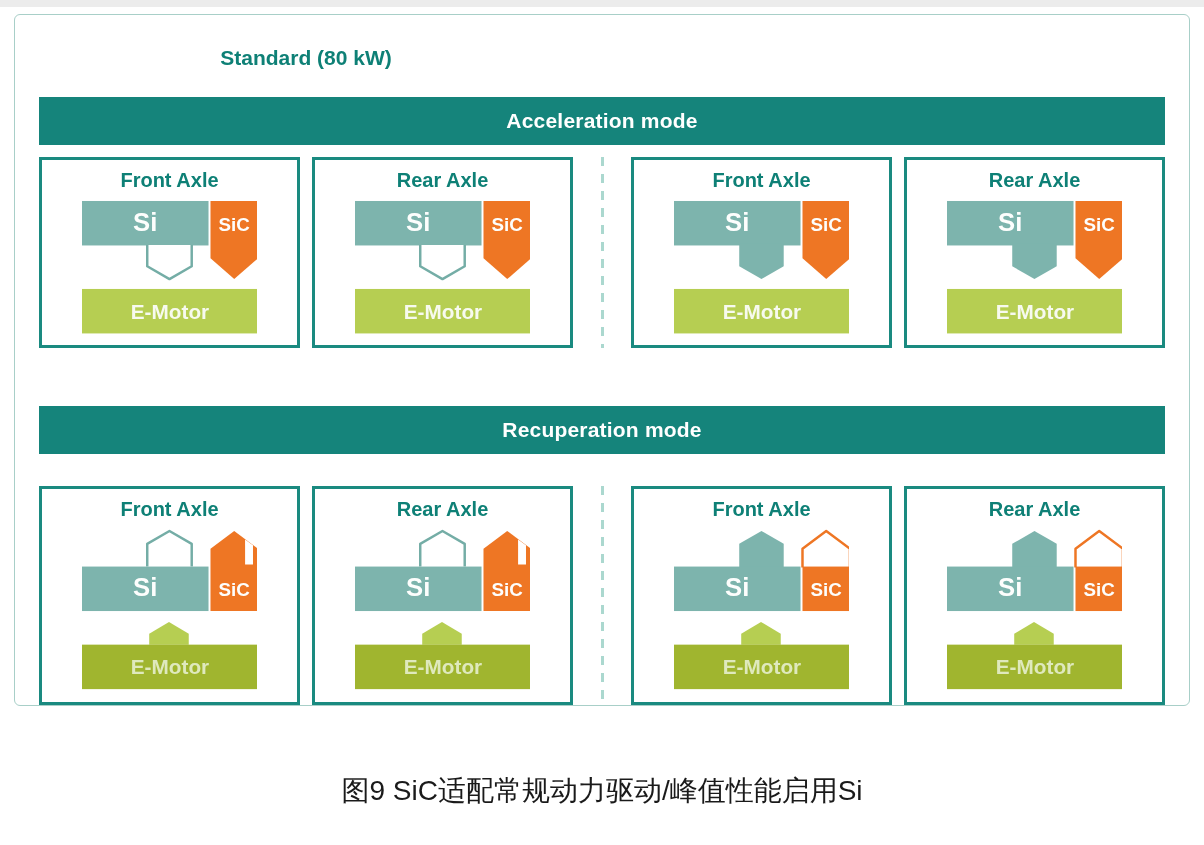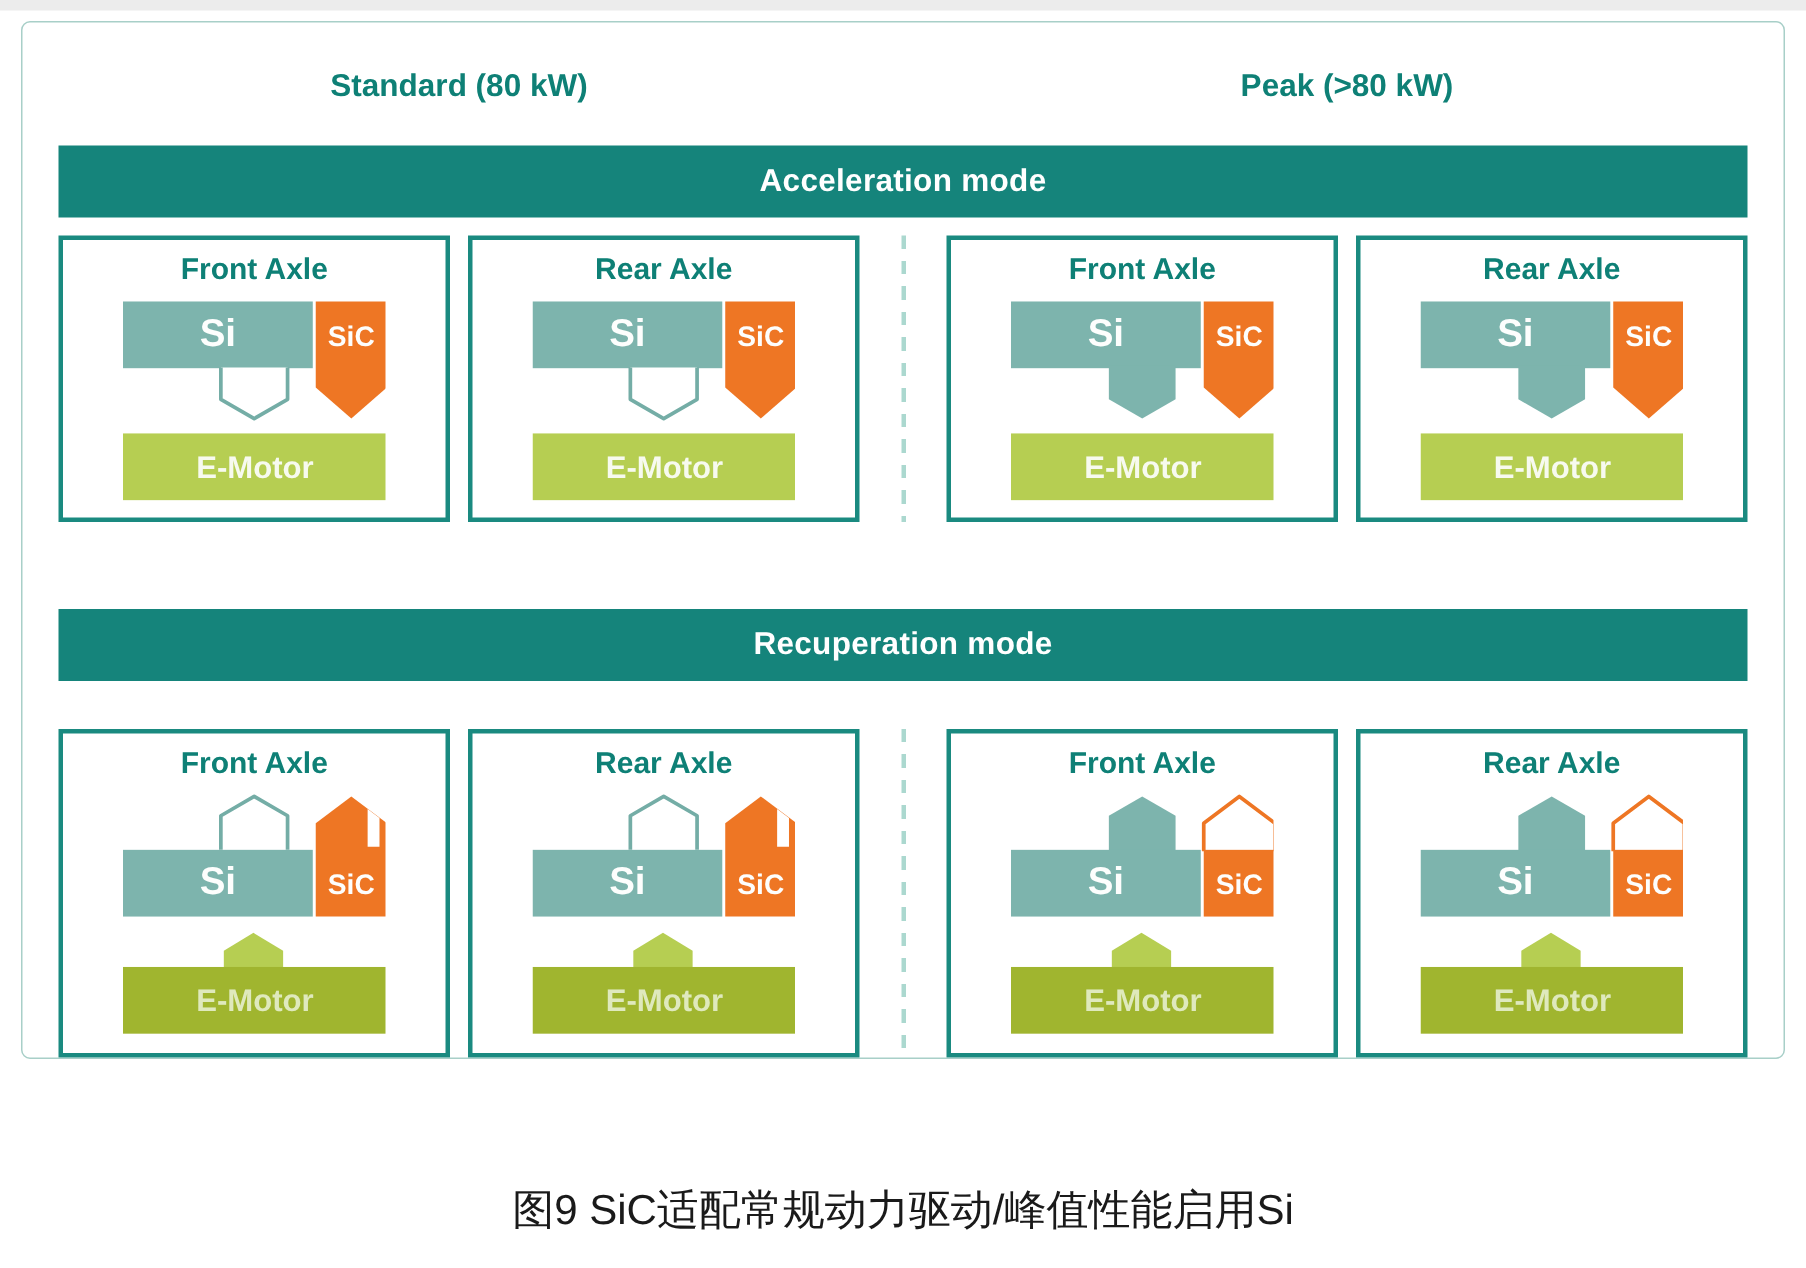--- a/index.html
+++ b/index.html
@@ -43,35 +43,34 @@
   .t-si{font-size:26px;fill:#fdfefd;}
   .t-sic{font-size:19px;fill:#fdfefd;}
   .t-em{font-size:21px;fill:#f7faef;}
   .t-em-dark{font-size:21px;fill:#dfe9bd;}
   .divider{display:flex;justify-content:center;}
   .divider .dash{
     width:3px;height:100%;
     background:repeating-linear-gradient(180deg,#abd8cf 0 9px,transparent 9px 17px);
   }
   .caption{
-    position:absolute;top:788px;left:0;width:100%;text-align:center;
+    position:absolute;top:772px;left:0;width:100%;text-align:center;
     font-size:28px;font-weight:500;color:#1a1a1a;
   }
 </style>
 </head>
 <body>
 
 <div class="edge-strip"></div>
 
 <div class="figure">
 
   <div class="cols">
     <div class="col-header">Standard (80 kW)</div>
     <div></div>
-    <div class="col-header">Peak (&gt;80 kW)</div>
   </div>
 
   <div class="banner accel">Acceleration mode</div>
 
   <div class="cols">
     <div class="group">
 
       <div class="panel">
         <div class="panel-title">Front Axle</div>
         <svg class="dsvg" viewBox="0 0 178 136">

